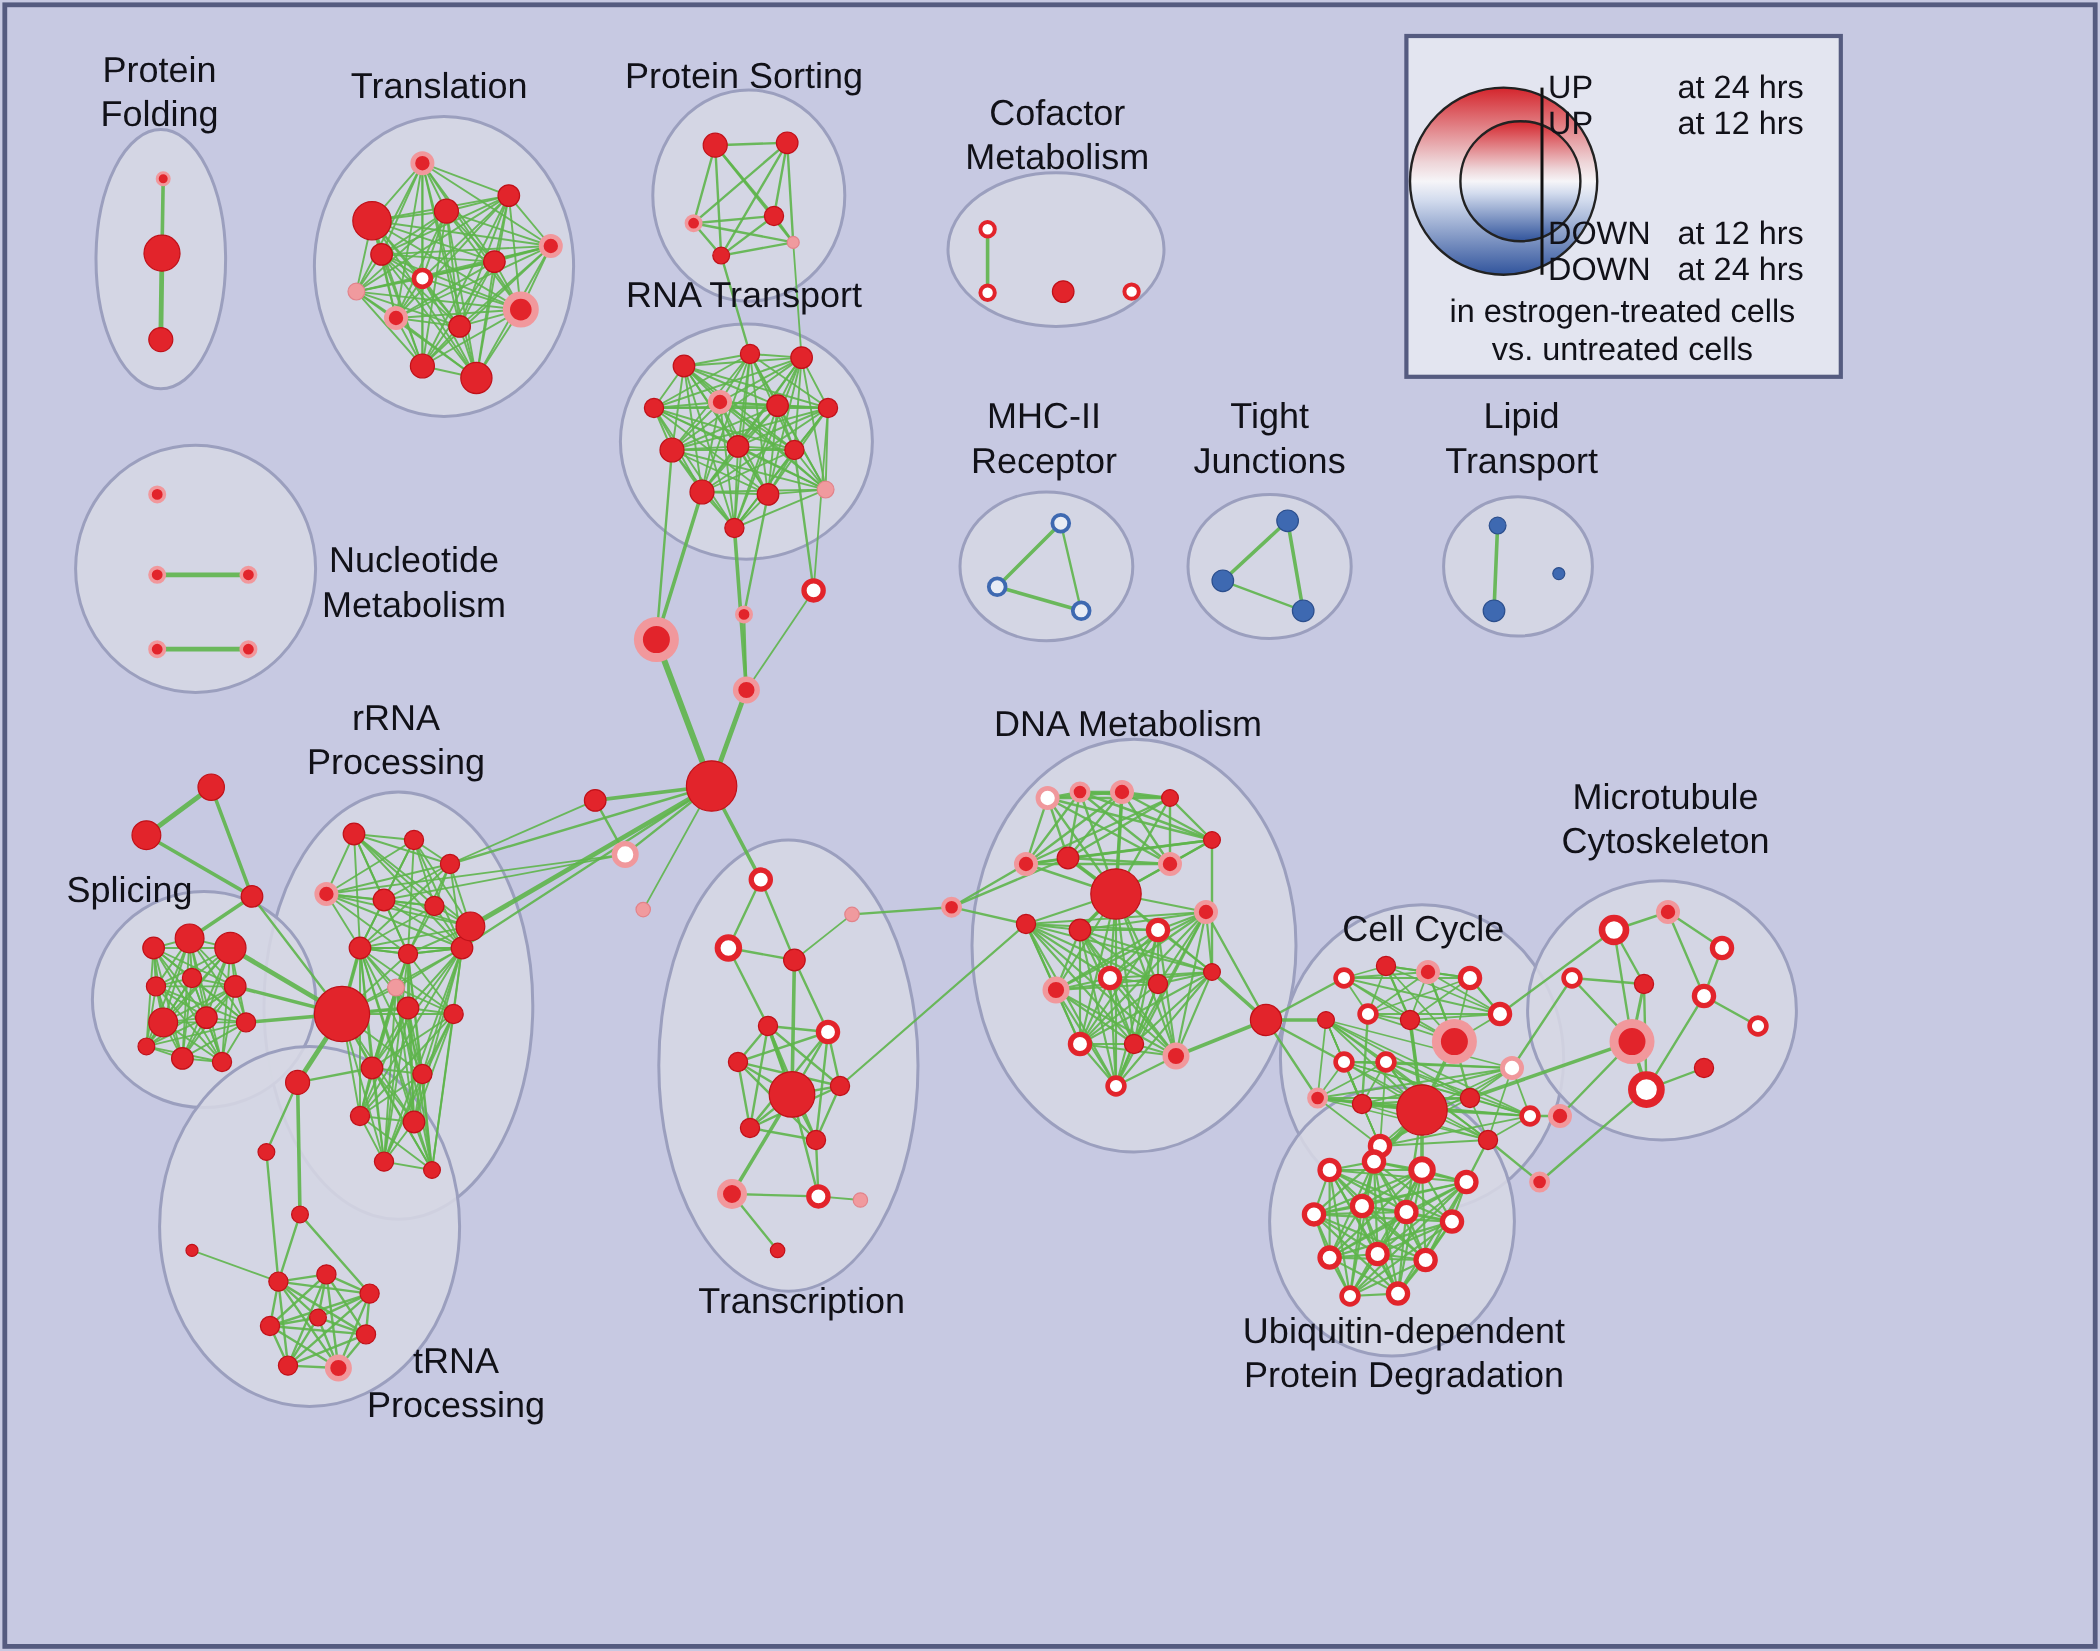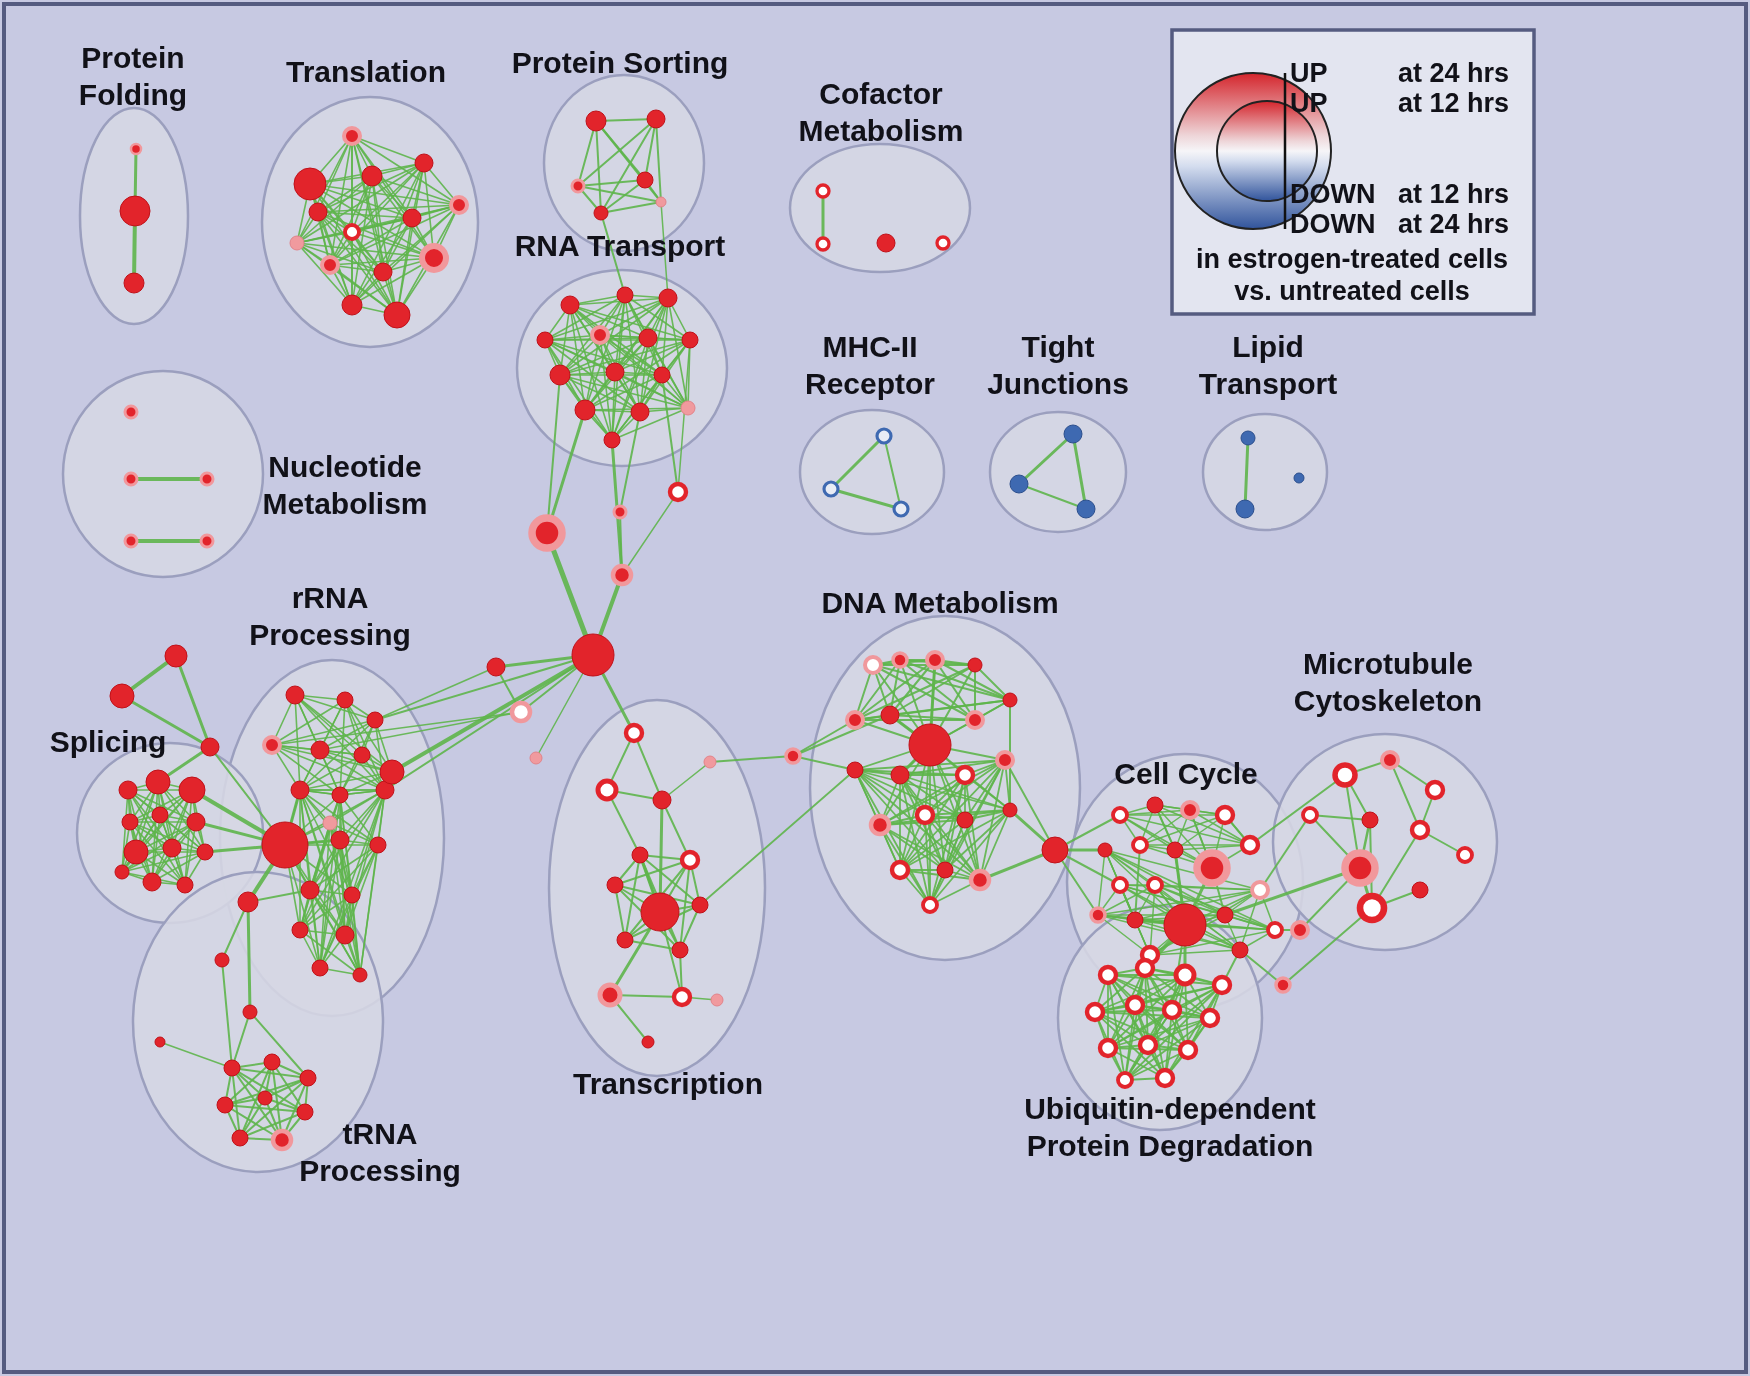--- a/index.html
+++ b/index.html
@@ -2,21 +2,21 @@
 <html><head>
 <meta charset="utf-8">
 <style>
   html, body { margin: 0; padding: 0; }
   body {
     width: 1750px; height: 1376px;
     background: #c7c9e2;
     font-family: "Liberation Sans", sans-serif;
     overflow: hidden;
   }
-  #figure-wrap { width: 1750px; height: 1376px; position: relative; font-weight: bold; }
+  #figure-wrap { width: 1750px; height: 1376px; position: relative; }
   svg { display: block; }
   .cluster-label {
     font-family: "Liberation Sans", sans-serif;
     font-size: 30px;
     fill: #111118;
   }
   .legend-text {
     font-family: "Liberation Sans", sans-serif;
     font-size: 27px;
     fill: #111118;

